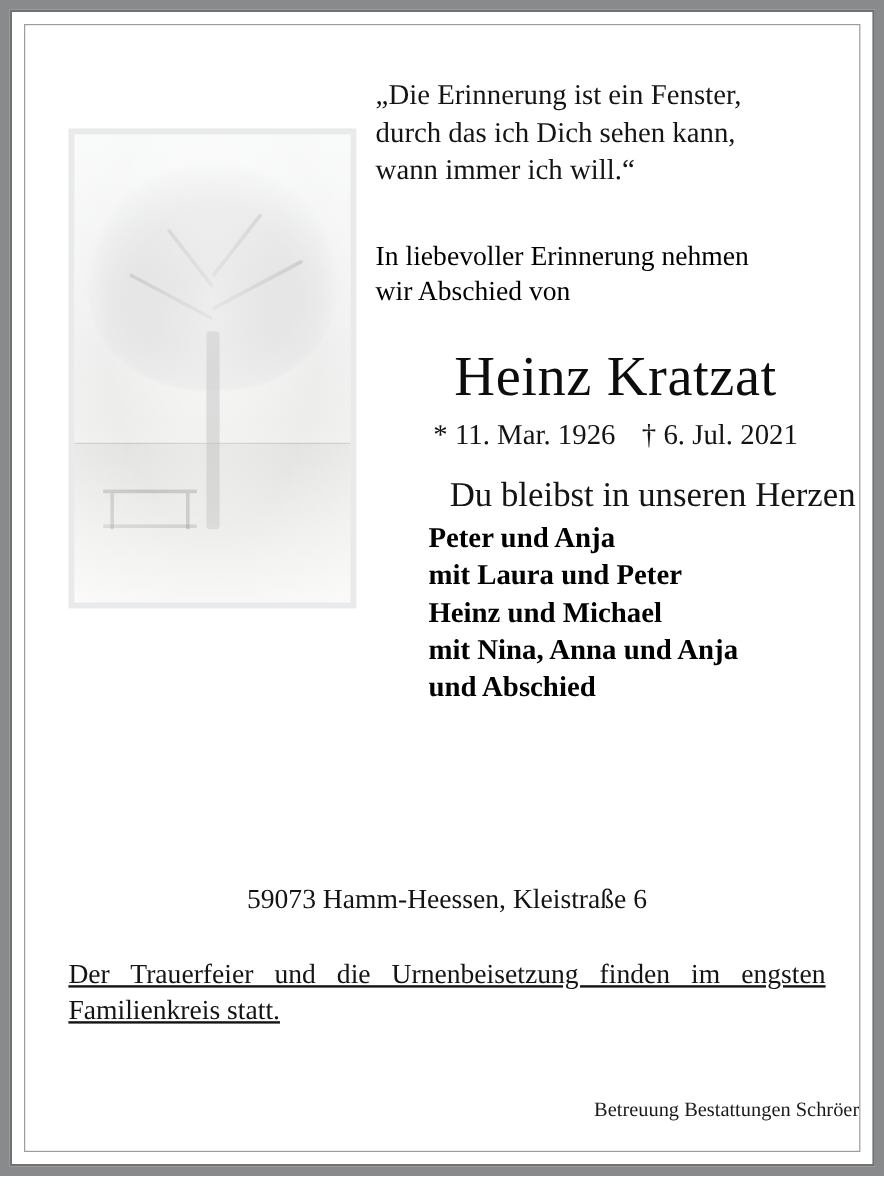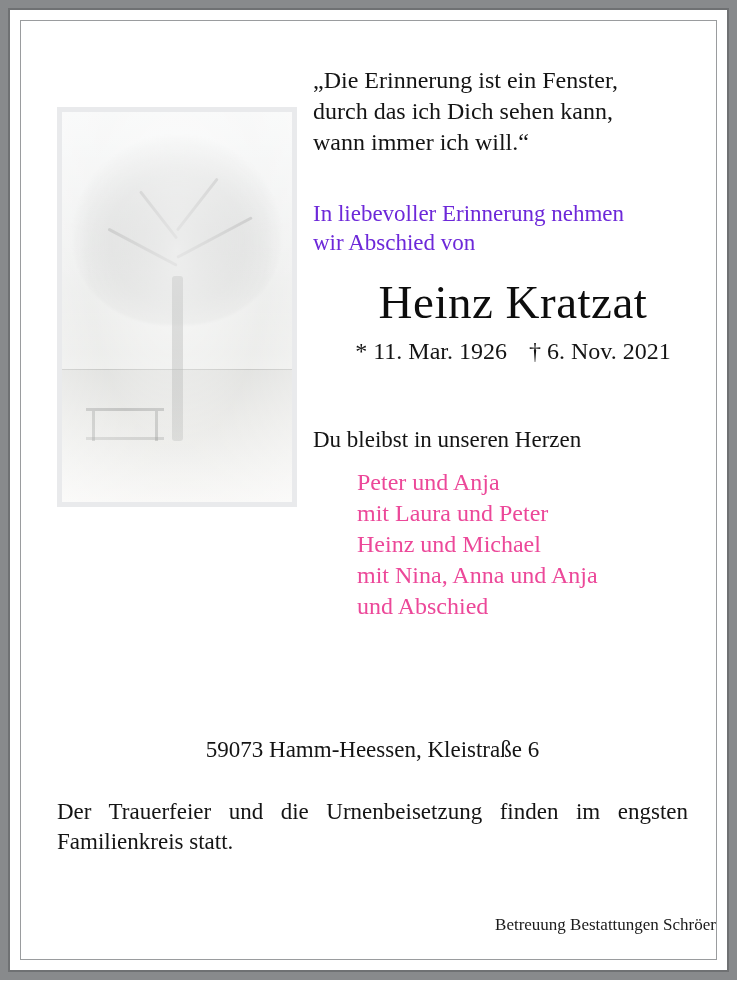--- a/index.html
+++ b/index.html
@@ -147,50 +147,50 @@
   .quote {
     font-size: 24px;
     line-height: 1.30;
     color: #141414;
     white-space: pre-line;
   }
   .intro {
     margin-top: 40px;
     font-size: 23px;
     line-height: 1.30;
-    color: #6d28d9;
+    color: #000000;
     white-space: pre-line;
   }
   .name {
-    margin-top: 20px;
+    margin-top: 32px;
     text-align: center;
     font-size: 47px;
     line-height: 1.05;
     letter-spacing: 0.5px;
     color: #0d0d0d;
   }
   .dates {
     margin-top: 10px;
     text-align: center;
     font-size: 24px;
     color: #141414;
   }
   .dates .gap { display: inline-block; width: 22px; }
   .remember {
-    margin-top: 62px;
-    text-align: left;
-    font-size: 23px;
+    margin-top: 20px;
+    text-align: right;
+    font-size: 29px;
     color: #141414;
   }
   .family {
-    margin-top: 14px;
+    margin-top: 4px;
     font-size: 24px;
-    font-weight: normal;
+    font-weight: bold;
     line-height: 1.30;
-    color: #ec4899;
+    color: #000000;
     padding-left: 44px;
   }
   .family div { white-space: nowrap; }
 
   
   .bottom {
     position: absolute;
     left: 36px;
     right: 28px;
     top: 716px;
@@ -199,20 +199,21 @@
     font-size: 23px;
     color: #141414;
     text-align: center;
   }
   .notice {
     margin-top: 34px;
     font-size: 23px;
     line-height: 1.32;
     color: #141414;
     text-align: justify;
+    text-decoration: underline;
   }
   .footer {
     position: absolute;
     left: 0;
     right: 0;
     bottom: 24px;
     text-align: right;
     font-size: 17px;
     color: #1a1a1a;
   }
@@ -241,21 +242,21 @@
         </div>
 
         <div class="right-col">
           <div class="quote">„Die Erinnerung ist ein Fenster,
 durch das ich Dich sehen kann,
 wann immer ich will.“</div>
           <div class="intro">In liebevoller Erinnerung nehmen
 wir Abschied von</div>
           <div class="name">Heinz Kratzat</div>
           <div class="dates">
-            <span>* 11. Mar. 1926</span><span class="gap"></span><span>† 6. Nov. 2021</span>
+            <span>* 11. Mar. 1926</span><span class="gap"></span><span>† 6. Jul. 2021</span>
           </div>
           <div class="remember">Du bleibst in unseren Herzen</div>
           <div class="family">
             <div>Peter und Anja</div>
             <div>mit Laura und Peter</div>
             <div>Heinz und Michael</div>
             <div>mit Nina, Anna und Anja</div>
             <div>und Abschied</div>
           </div>
         </div>

